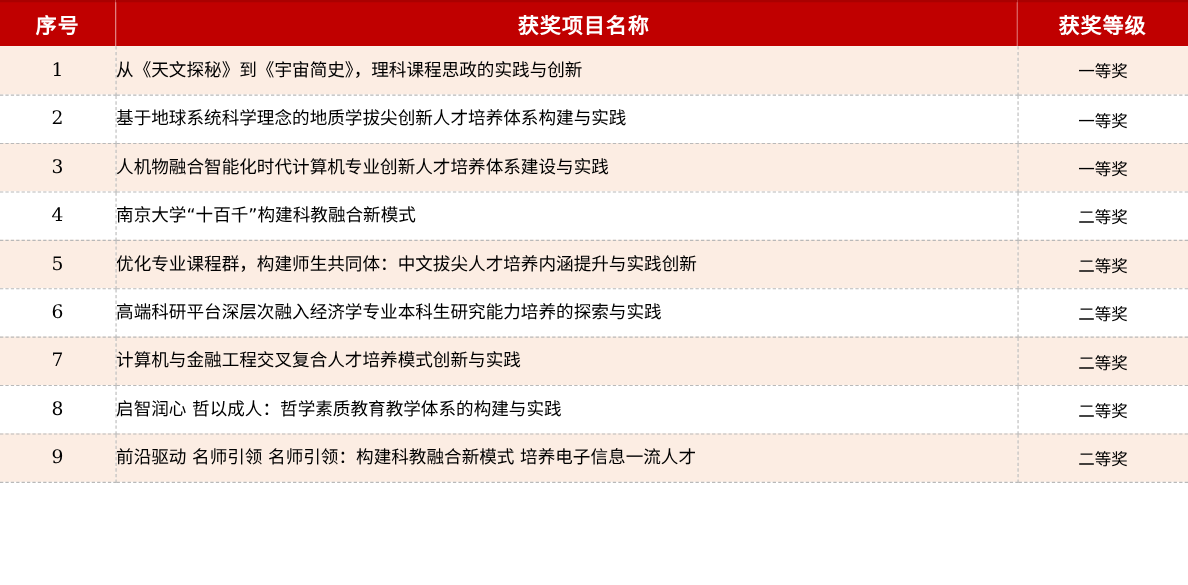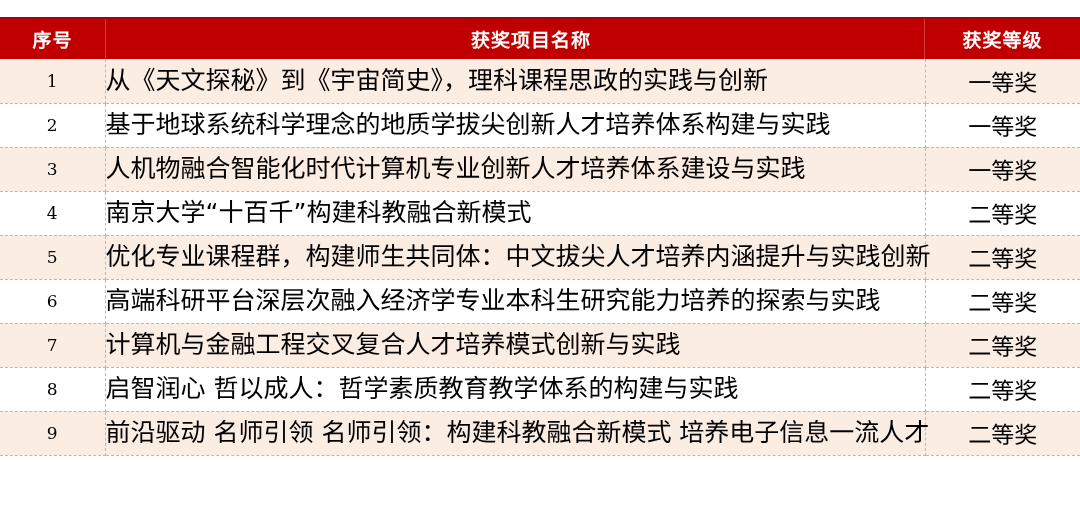--- a/index.html
+++ b/index.html
@@ -13,21 +13,20 @@
     height: 532px;
     overflow: hidden;
     font-family: "DejaVu Sans", "Liberation Sans", sans-serif;
     -webkit-font-smoothing: antialiased;
   }
 
   .award-table {
     width: 1080px;
     border-collapse: collapse;
     table-layout: fixed;
-    margin-top: 17px;
   }
 
   
   .award-table thead tr {
     height: 42px;
   }
   .award-table thead th {
     background: #C00000;
     color: #FFFFFF;
     font-size: 19px;
@@ -75,29 +74,29 @@
 
   .cell-no {
     text-align: center;
     font-family: "DejaVu Serif", "Liberation Serif", serif;
     font-size: 17px;
     color: #1a1a1a;
     padding-right: 18px;
   }
   .cell-title {
     text-align: left;
-    font-size: 25px;
+    font-size: 16px;
     padding-left: 10px;
     line-height: 1.1;
     white-space: nowrap;
     color: #111111;
   }
   .cell-level {
     text-align: center;
-    font-size: 23px;
+    font-size: 15px;
     color: #111111;
   }
 </style>
 </head>
 <body>
 
 <table class="award-table">
   <colgroup>
     <col class="col-no">
     <col class="col-title">

